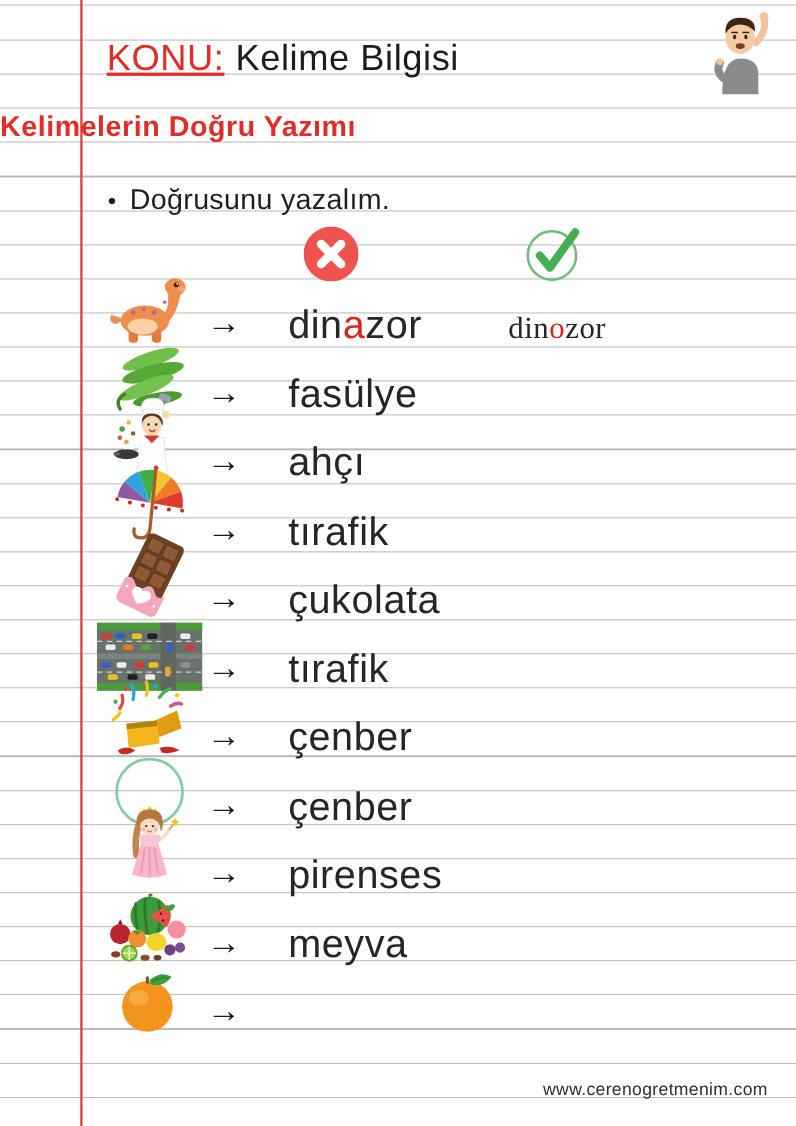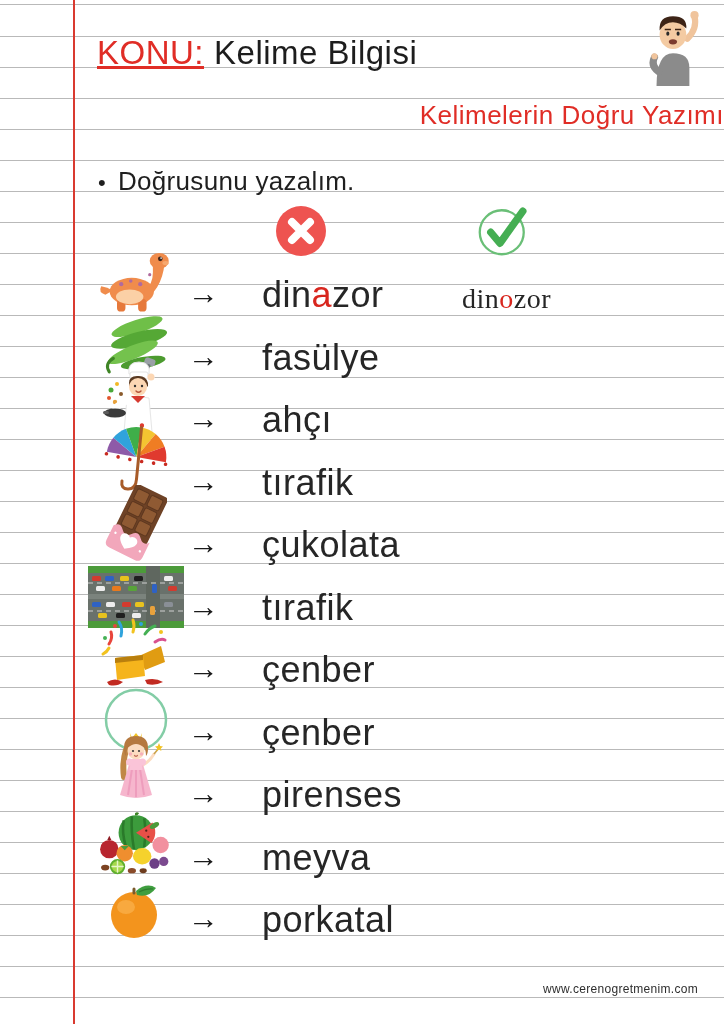--- a/index.html
+++ b/index.html
@@ -13,35 +13,35 @@
     font-family:"Liberation Sans","DejaVu Sans",sans-serif;color:var(--ink);
     background:
       repeating-linear-gradient(to bottom, rgba(0,0,0,0) 0px, rgba(0,0,0,0) 30px, var(--rule-gray) 30px, var(--rule-gray) 31px);
     background-position:0 6px;
     background-color:#fff;
   }
   .margin-line{position:absolute;left:73px;top:0;bottom:0;width:2px;background:var(--margin-red);}
   .header{position:absolute;left:97px;top:36px;font-size:33px;line-height:1;white-space:nowrap;letter-spacing:.5px;}
   .header .konu{color:var(--accent-red);text-decoration:underline;}
   .header .topic{color:#1d1d1d;margin-left:10px;}
-  .subtitle{position:absolute;left:0;right:0;top:100px;text-align:right;font-size:26px;color:var(--accent-red);letter-spacing:.5px;}
+  .subtitle{position:absolute;left:0;right:0;top:100px;text-align:left;font-size:26px;color:var(--accent-red);letter-spacing:.5px;font-weight:bold;}
   .instruction{position:absolute;left:98px;top:166px;font-size:26px;color:#1f1f1f;letter-spacing:.3px;}
   .instruction .bullet{margin-right:12px;font-size:22px;}
   .badge{position:absolute;}
   .badge-x{left:276px;top:206px;width:50px;height:50px;}
   .badge-check{left:477px;top:202px;width:55px;height:55px;}
   .avatar{position:absolute;right:20px;top:8px;width:58px;height:78px;}
   .row{position:absolute;left:84px;right:8px;height:64px;display:flex;align-items:flex-end;}
   .cell-icon{width:104px;align-self:flex-end;display:flex;justify-content:center;align-items:flex-end;}
   .cell-icon svg{display:block;margin-bottom:2px;}
   .cell-arrow{width:74px;font-size:31px;color:#1a1a1a;padding-bottom:8px;line-height:1;}
   .cell-wrong{width:200px;font-size:36px;padding-bottom:4px;letter-spacing:.5px;line-height:1;}
   .cell-correct{flex:1;font-size:28px;padding-bottom:4px;letter-spacing:.5px;line-height:1;font-family:Liberation Serif, serif;}
   .hl{color:var(--hl-red);}
-  .footer{position:absolute;right:26px;top:982px;font-size:12px;color:#2e2e2e;letter-spacing:.3px;}
+  .footer{position:absolute;right:26px;top:982px;font-size:16px;color:#2e2e2e;letter-spacing:.3px;}
 </style>
 </head>
 <body>
 
 <div class="page">
   <div class="margin-line"></div>
 
   <div class="avatar">
     <svg viewBox="0 0 56 76" width="58" height="78">
       <path d="M40 30 Q50 20 47 8" stroke="#f0c49c" stroke-width="6" fill="none" stroke-linecap="round"></path>
@@ -350,18 +350,17 @@
     <div class="cell-icon">
       <svg viewBox="0 0 58 60" width="58" height="60">
         <circle cx="27" cy="35" r="23" fill="#f3941d"></circle>
         <ellipse cx="19" cy="27" rx="9" ry="7" fill="#f8ad45" opacity="0.85"></ellipse>
         <path d="M27 9 L27 13" stroke="#7a5a2b" stroke-width="3" stroke-linecap="round"></path>
         <path d="M29 11 Q40 2 49 8 Q42 18 30 15 Z" fill="#3f9e3f"></path>
         <path d="M32 12 Q40 8 46 9" stroke="#2f7d2f" stroke-width="1.2" fill="none"></path>
       </svg>
     </div>
     <div class="cell-arrow"><span>→</span></div>
-    <div class="cell-wrong"><span>porkatal</span><span class="hl"></span><span></span></div>
     <div class="cell-correct"><span></span><span class="hl"></span><span></span></div>
   </div>
 
   <div class="footer">www.cerenogretmenim.com</div>
 </div>
 
 </body></html>

